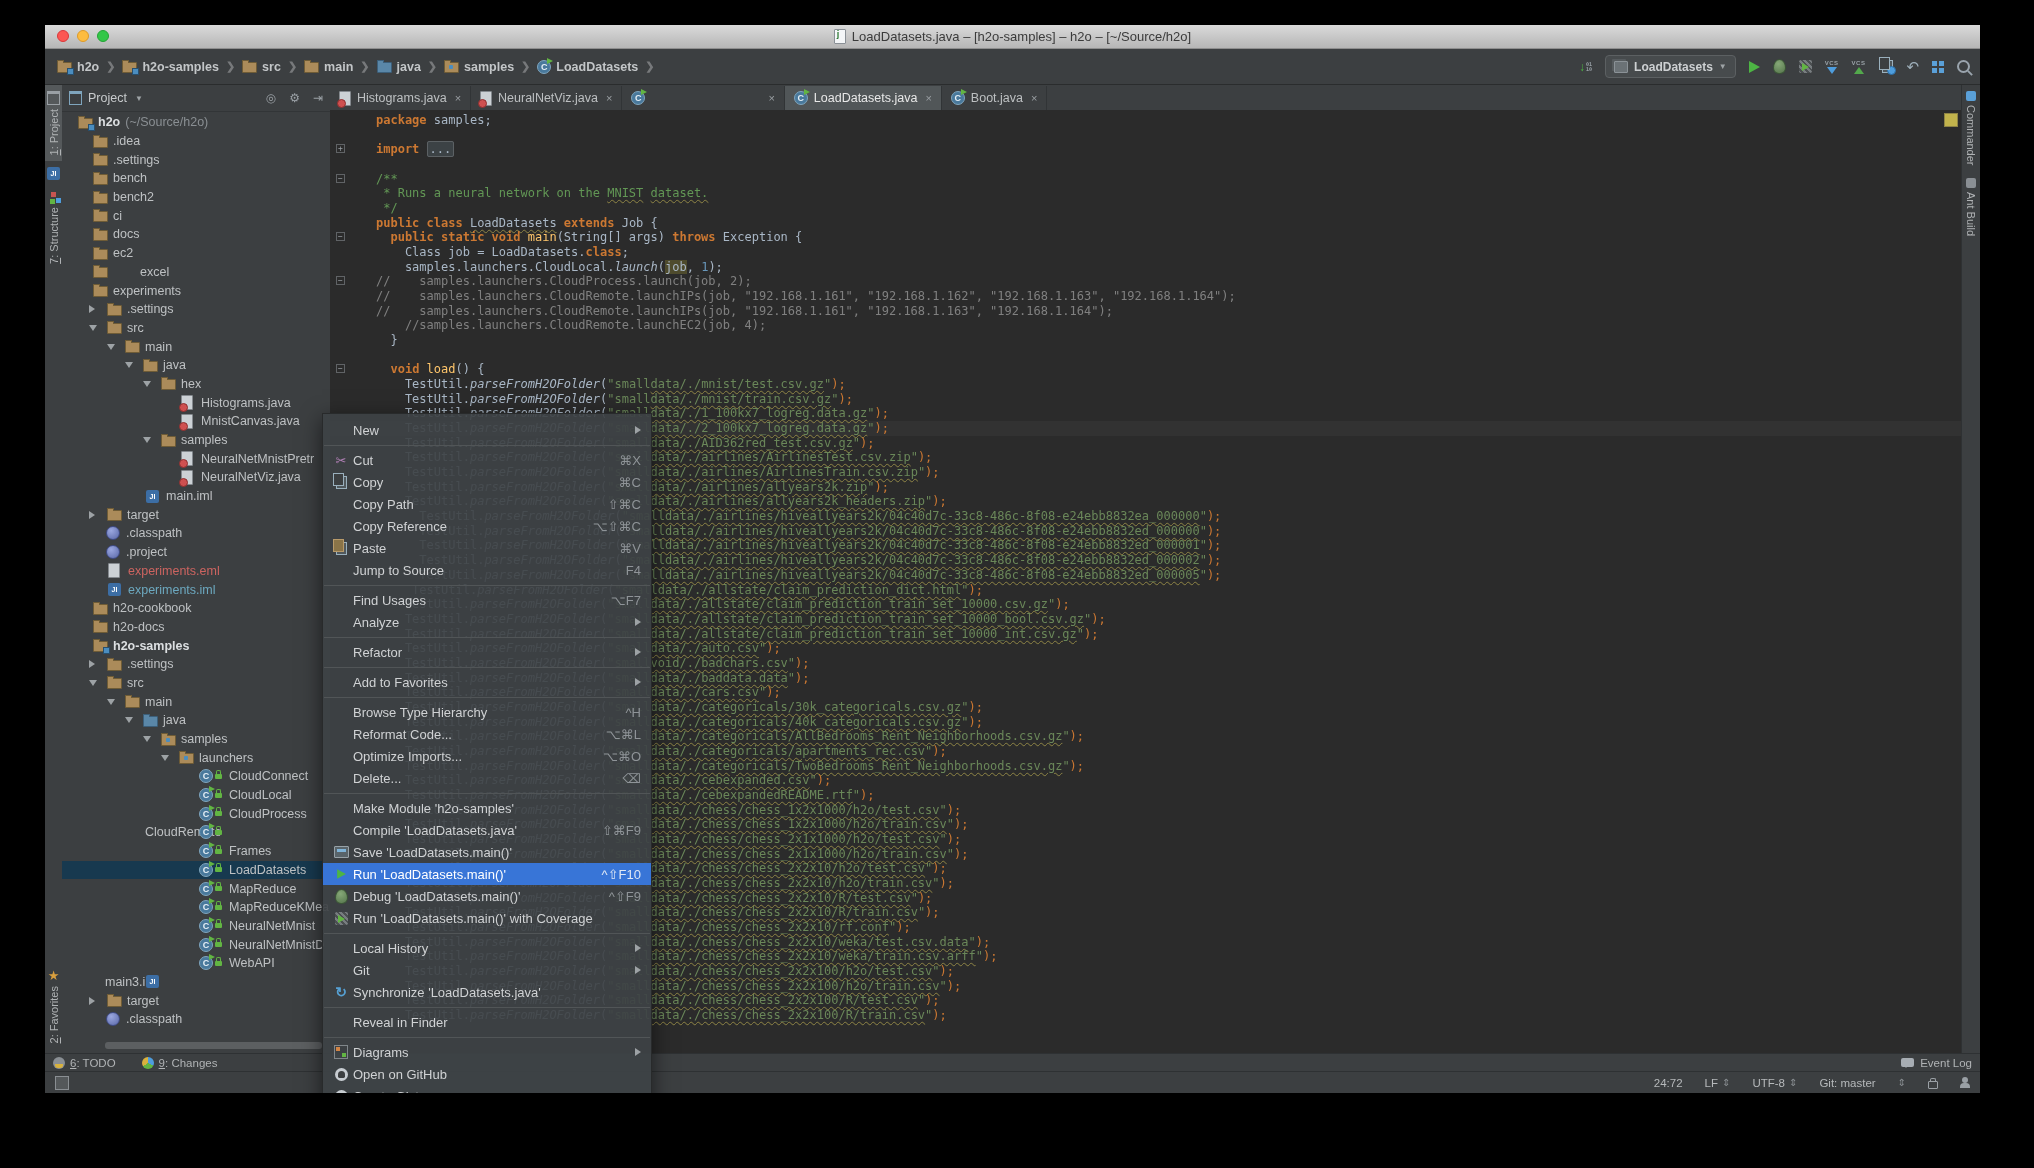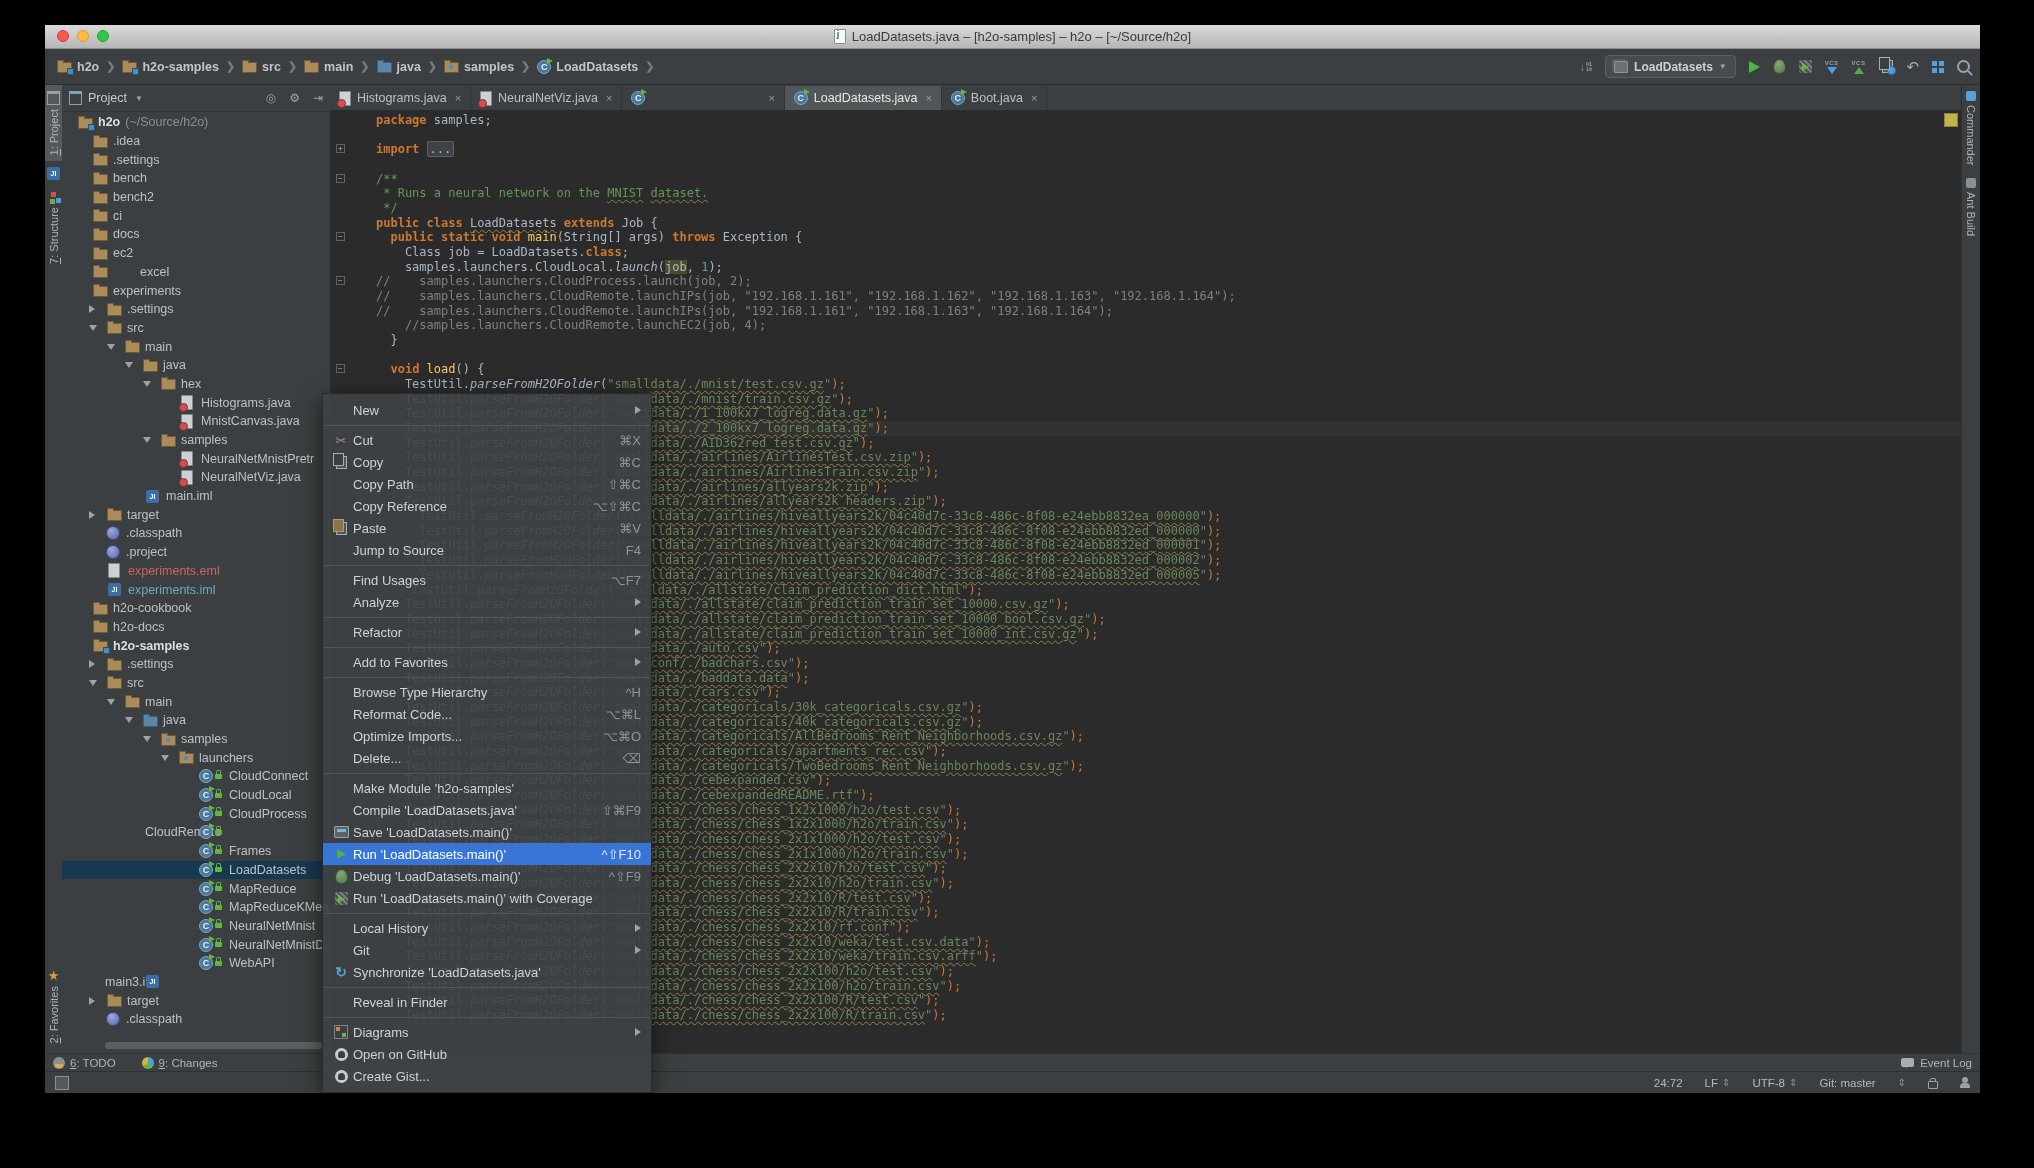--- a/index.html
+++ b/index.html
@@ -133,21 +133,21 @@
   .tk-j{color:#629755;}
   .tk-s{color:#6a8759;}
   .tk-n{color:#6897bb;}
   .tk-o{color:#cc7832;}
   .tk-i{font-style:italic;}
   .tk-w{text-decoration:underline wavy #8e8445 1px;text-underline-offset:2px;}
   .tk-hl{background:#4e4b2d;}
   .fold{background:#3c4245;border:1px solid #5c6164;border-radius:2px;padding:0 2px;color:#a9b7c6;}
   .stripe-mark{position:absolute;right:4px;top:3px;width:12px;height:12px;background:#c2b34c;border:1px solid #8e8445;}
   
-  .cmenu{position:absolute;left:277px;top:368px;width:328px;background:rgba(62,66,69,0.92);
+  .cmenu{position:absolute;left:277px;top:388px;width:328px;background:rgba(62,66,69,0.92);
     border:1px solid #282a2b;box-shadow:0 6px 20px rgba(0,0,0,.55);padding:5px 0;z-index:50;}
   .mitem{height:22px;display:flex;align-items:center;padding:0 10px 0 8px;font-size:13px;color:#d0d2d4;}
   .mitem .mi{width:20px;display:flex;justify-content:center;}
   .mitem .mlabel{margin-left:2px;}
   .mitem .mk{margin-left:auto;color:#8f9498;}
   .mitem .msub{margin-left:auto;}
   .mitem.hl{background:#3875d7;color:#fff;}
   .mitem.hl .mk{color:#dfe8f5;}
   .msep{height:1px;background:#515557;margin:3.5px 1px;}
   
@@ -660,21 +660,21 @@
         <div class="line"><span class="tk-t">      TestUtil.</span><span class="tk-t tk-i">parseFromH2OFolder</span><span class="tk-t">(</span><span class="tk-s">"sma</span><span class="tk-s tk-w">lldata/./airlines/hiveallyears2k/04c40d7c-33c8-486c-8f08-e24ebb8832ea_000000</span><span class="tk-s">"</span><span class="tk-o">);</span></div>
         <div class="line"><span class="tk-t">      TestUtil.</span><span class="tk-t tk-i">parseFromH2OFolder</span><span class="tk-t">(</span><span class="tk-s">"sma</span><span class="tk-s tk-w">lldata/./airlines/hiveallyears2k/04c40d7c-33c8-486c-8f08-e24ebb8832ed_000000</span><span class="tk-s">"</span><span class="tk-o">);</span></div>
         <div class="line"><span class="tk-t">      TestUtil.</span><span class="tk-t tk-i">parseFromH2OFolder</span><span class="tk-t">(</span><span class="tk-s">"sma</span><span class="tk-s tk-w">lldata/./airlines/hiveallyears2k/04c40d7c-33c8-486c-8f08-e24ebb8832ed_000001</span><span class="tk-s">"</span><span class="tk-o">);</span></div>
         <div class="line"><span class="tk-t">      TestUtil.</span><span class="tk-t tk-i">parseFromH2OFolder</span><span class="tk-t">(</span><span class="tk-s">"sma</span><span class="tk-s tk-w">lldata/./airlines/hiveallyears2k/04c40d7c-33c8-486c-8f08-e24ebb8832ed_000002</span><span class="tk-s">"</span><span class="tk-o">);</span></div>
         <div class="line"><span class="tk-t">      TestUtil.</span><span class="tk-t tk-i">parseFromH2OFolder</span><span class="tk-t">(</span><span class="tk-s">"sma</span><span class="tk-s tk-w">lldata/./airlines/hiveallyears2k/04c40d7c-33c8-486c-8f08-e24ebb8832ed_000005</span><span class="tk-s">"</span><span class="tk-o">);</span></div>
         <div class="line"><span class="tk-t">     TestUtil.</span><span class="tk-t tk-i">parseFromH2OFolder</span><span class="tk-t">(</span><span class="tk-s">"smal</span><span class="tk-s tk-w">ldata/./allstate/claim_prediction_dict.html</span><span class="tk-s">"</span><span class="tk-o">);</span></div>
         <div class="line"><span class="tk-t">    TestUtil.</span><span class="tk-t tk-i">parseFromH2OFolder</span><span class="tk-t">(</span><span class="tk-s">"small</span><span class="tk-s tk-w">data/./allstate/claim_prediction_train_set_10000.csv.gz</span><span class="tk-s">"</span><span class="tk-o">);</span></div>
         <div class="line"><span class="tk-t">    TestUtil.</span><span class="tk-t tk-i">parseFromH2OFolder</span><span class="tk-t">(</span><span class="tk-s">"small</span><span class="tk-s tk-w">data/./allstate/claim_prediction_train_set_10000_bool.csv.gz</span><span class="tk-s">"</span><span class="tk-o">);</span></div>
         <div class="line"><span class="tk-t">    TestUtil.</span><span class="tk-t tk-i">parseFromH2OFolder</span><span class="tk-t">(</span><span class="tk-s">"small</span><span class="tk-s tk-w">data/./allstate/claim_prediction_train_set_10000_int.csv.gz</span><span class="tk-s">"</span><span class="tk-o">);</span></div>
         <div class="line"><span class="tk-t">    TestUtil.</span><span class="tk-t tk-i">parseFromH2OFolder</span><span class="tk-t">(</span><span class="tk-s">"small</span><span class="tk-s tk-w">data/./auto.csv</span><span class="tk-s">"</span><span class="tk-o">);</span></div>
-        <div class="line"><span class="tk-t">    TestUtil.</span><span class="tk-t tk-i">parseFromH2OFolder</span><span class="tk-t">(</span><span class="tk-s">"small</span><span class="tk-s tk-w">conf/./badchars.csv</span><span class="tk-s">"</span><span class="tk-o">);</span></div>
+        <div class="line"><span class="tk-t">    TestUtil.</span><span class="tk-t tk-i">parseFromH2OFolder</span><span class="tk-t">(</span><span class="tk-s">"small</span><span class="tk-s tk-w">void/./badchars.csv</span><span class="tk-s">"</span><span class="tk-o">);</span></div>
         <div class="line"><span class="tk-t">    TestUtil.</span><span class="tk-t tk-i">parseFromH2OFolder</span><span class="tk-t">(</span><span class="tk-s">"small</span><span class="tk-s tk-w">data/./baddata.data</span><span class="tk-s">"</span><span class="tk-o">);</span></div>
         <div class="line"><span class="tk-t">    TestUtil.</span><span class="tk-t tk-i">parseFromH2OFolder</span><span class="tk-t">(</span><span class="tk-s">"small</span><span class="tk-s tk-w">data/./cars.csv</span><span class="tk-s">"</span><span class="tk-o">);</span></div>
         <div class="line"><span class="tk-t">    TestUtil.</span><span class="tk-t tk-i">parseFromH2OFolder</span><span class="tk-t">(</span><span class="tk-s">"small</span><span class="tk-s tk-w">data/./categoricals/30k_categoricals.csv.gz</span><span class="tk-s">"</span><span class="tk-o">);</span></div>
         <div class="line"><span class="tk-t">    TestUtil.</span><span class="tk-t tk-i">parseFromH2OFolder</span><span class="tk-t">(</span><span class="tk-s">"small</span><span class="tk-s tk-w">data/./categoricals/40k_categoricals.csv.gz</span><span class="tk-s">"</span><span class="tk-o">);</span></div>
         <div class="line"><span class="tk-t">    TestUtil.</span><span class="tk-t tk-i">parseFromH2OFolder</span><span class="tk-t">(</span><span class="tk-s">"small</span><span class="tk-s tk-w">data/./categoricals/AllBedrooms_Rent_Neighborhoods.csv.gz</span><span class="tk-s">"</span><span class="tk-o">);</span></div>
         <div class="line"><span class="tk-t">    TestUtil.</span><span class="tk-t tk-i">parseFromH2OFolder</span><span class="tk-t">(</span><span class="tk-s">"small</span><span class="tk-s tk-w">data/./categoricals/apartments_rec.csv</span><span class="tk-s">"</span><span class="tk-o">);</span></div>
         <div class="line"><span class="tk-t">    TestUtil.</span><span class="tk-t tk-i">parseFromH2OFolder</span><span class="tk-t">(</span><span class="tk-s">"small</span><span class="tk-s tk-w">data/./categoricals/TwoBedrooms_Rent_Neighborhoods.csv.gz</span><span class="tk-s">"</span><span class="tk-o">);</span></div>
         <div class="line"><span class="tk-t">    TestUtil.</span><span class="tk-t tk-i">parseFromH2OFolder</span><span class="tk-t">(</span><span class="tk-s">"small</span><span class="tk-s tk-w">data/./cebexpanded.csv</span><span class="tk-s">"</span><span class="tk-o">);</span></div>
         <div class="line"><span class="tk-t">    TestUtil.</span><span class="tk-t tk-i">parseFromH2OFolder</span><span class="tk-t">(</span><span class="tk-s">"small</span><span class="tk-s tk-w">data/./cebexpandedREADME.rtf</span><span class="tk-s">"</span><span class="tk-o">);</span></div>
         <div class="line"><span class="tk-t">    TestUtil.</span><span class="tk-t tk-i">parseFromH2OFolder</span><span class="tk-t">(</span><span class="tk-s">"small</span><span class="tk-s tk-w">data/./chess/chess_1x2x1000/h2o/test.csv</span><span class="tk-s">"</span><span class="tk-o">);</span></div>

